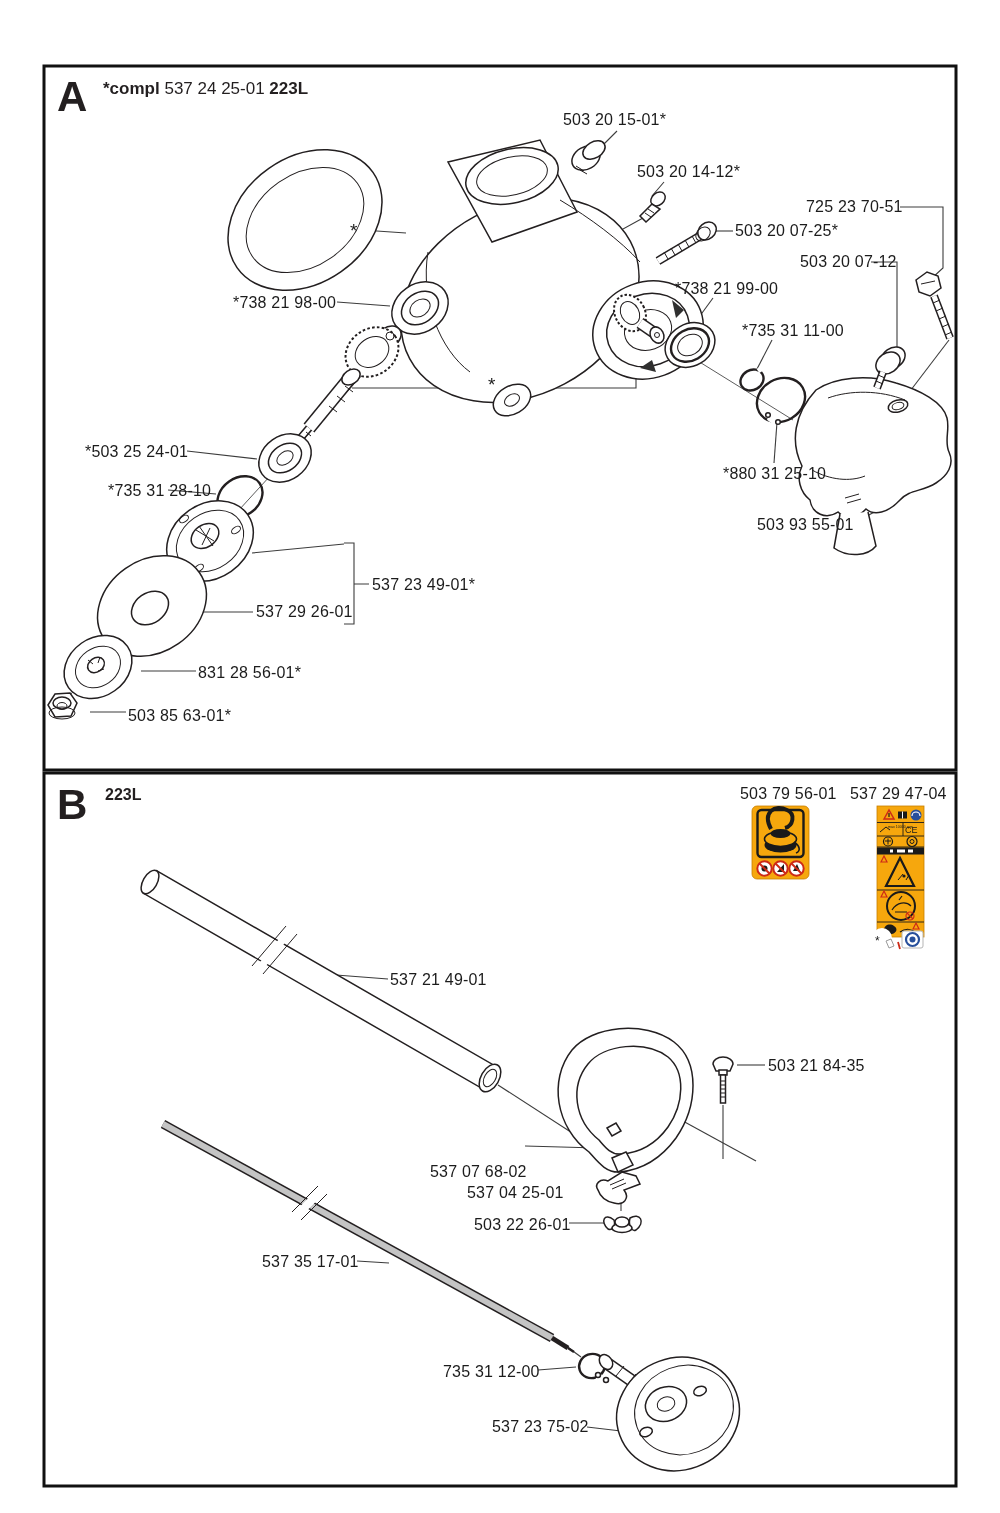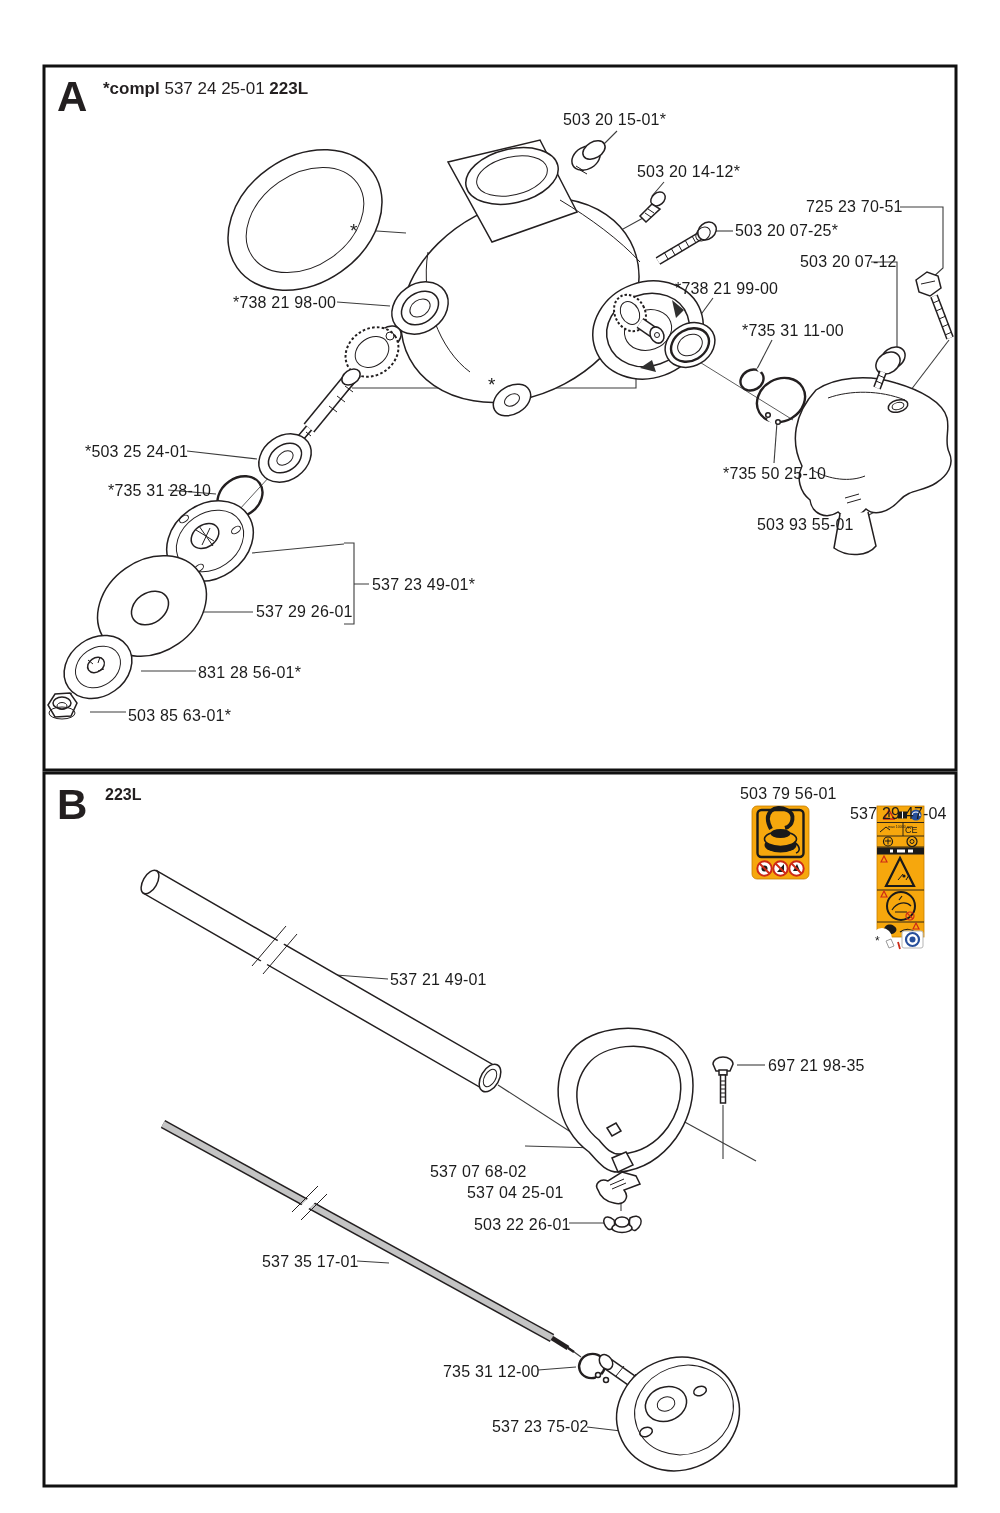--- a/index.html
+++ b/index.html
@@ -392,34 +392,34 @@
       <span class="part-label" style="left: 563px; top: 112px;">503 20 15-01*</span>
       <span class="part-label" style="left: 637px; top: 164px;">503 20 14-12*</span>
       <span class="part-label" style="left: 806px; top: 199px;">725 23 70-51</span>
       <span class="part-label" style="left: 735px; top: 223px;">503 20 07-25*</span>
       <span class="part-label" style="left: 800px; top: 254px;">503 20 07-12</span>
       <span class="part-label" style="left: 675px; top: 281px;">*738 21 99-00</span>
       <span class="part-label" style="left: 742px; top: 323px;">*735 31 11-00</span>
       <span class="part-label" style="left: 233px; top: 295px;">*738 21 98-00</span>
       <span class="part-label" style="left: 85px; top: 444px;">*503 25 24-01</span>
       <span class="part-label" style="left: 64px; top: 483px; margin-left: 44px;">*735 31 28-10</span>
-      <span class="part-label" style="left: 723px; top: 466px;">*735 50 25-10</span>
+      <span class="part-label" style="left: 723px; top: 466px;">*880 31 25-10</span>
       <span class="part-label" style="left: 757px; top: 517px;">503 93 55-01</span>
       <span class="part-label" style="left: 372px; top: 577px;">537 23 49-01*</span>
       <span class="part-label" style="left: 256px; top: 604px;">537 29 26-01</span>
       <span class="part-label" style="left: 198px; top: 665px;">831 28 56-01*</span>
       <span class="part-label" style="left: 128px; top: 708px;">503 85 63-01*</span>
       <span class="part-label big-asterisk" style="left: 350px; top: 221px;">*</span>
       <span class="part-label big-asterisk" style="left: 488px; top: 375px;">*</span>
     </div>
   <div class="labels-layer">
       <span class="part-label" style="left: 740px; top: 786px;">503 79 56-01</span>
-      <span class="part-label" style="left: 850px; top: 806px;">537 29 47-04</span>
+      <span class="part-label" style="left: 850px; top: 786px;">537 29 47-04</span>
       <span class="part-label" style="left: 390px; top: 972px;">537 21 49-01</span>
-      <span class="part-label" style="left: 768px; top: 1058px;">697 21 98-35</span>
+      <span class="part-label" style="left: 768px; top: 1058px;">503 21 84-35</span>
       <span class="part-label" style="left: 430px; top: 1164px;">537 07 68-02</span>
       <span class="part-label" style="left: 467px; top: 1185px; text-align: center;">537 04 25-01</span>
       <span class="part-label" style="left: 474px; top: 1217px;">503 22 26-01</span>
       <span class="part-label" style="left: 262px; top: 1254px;">537 35 17-01</span>
       <span class="part-label" style="left: 443px; top: 1364px;">735 31 12-00</span>
       <span class="part-label" style="left: 492px; top: 1419px;">537 23 75-02</span>
       <span class="part-label small-asterisk" style="left: 875px; top: 935px;">*</span>
     </div>
 
 </div>

